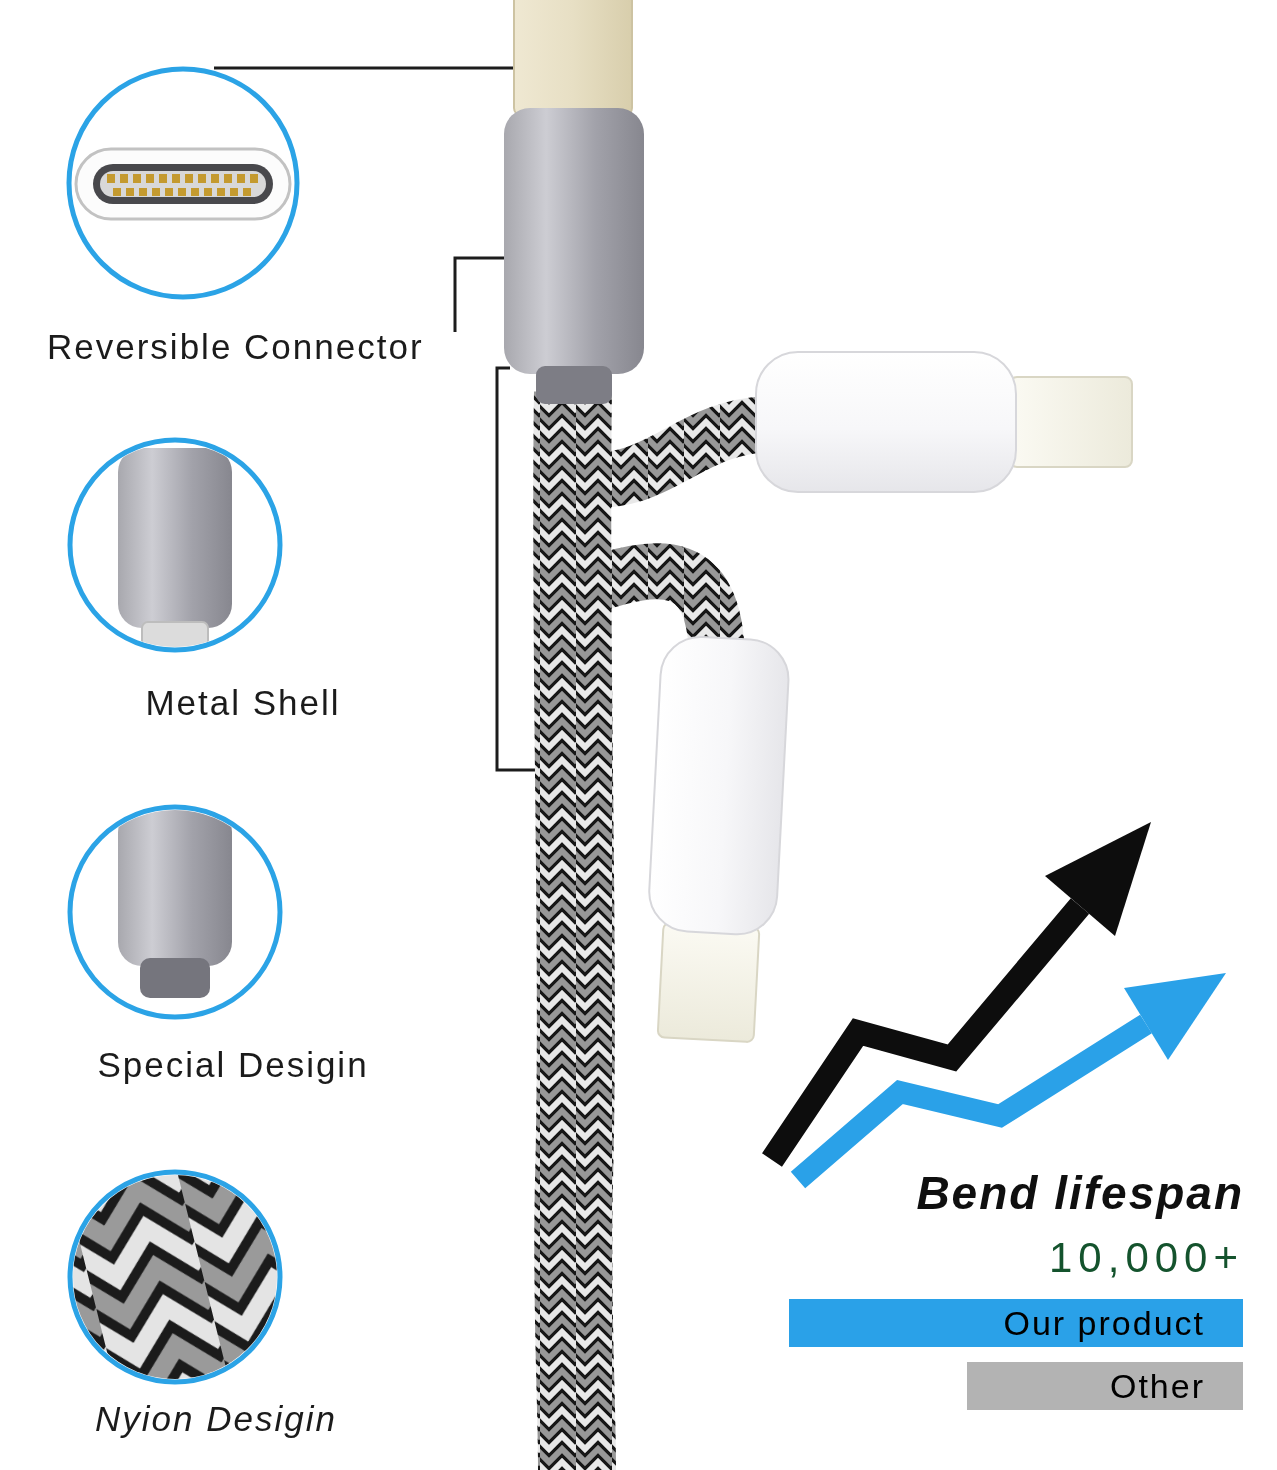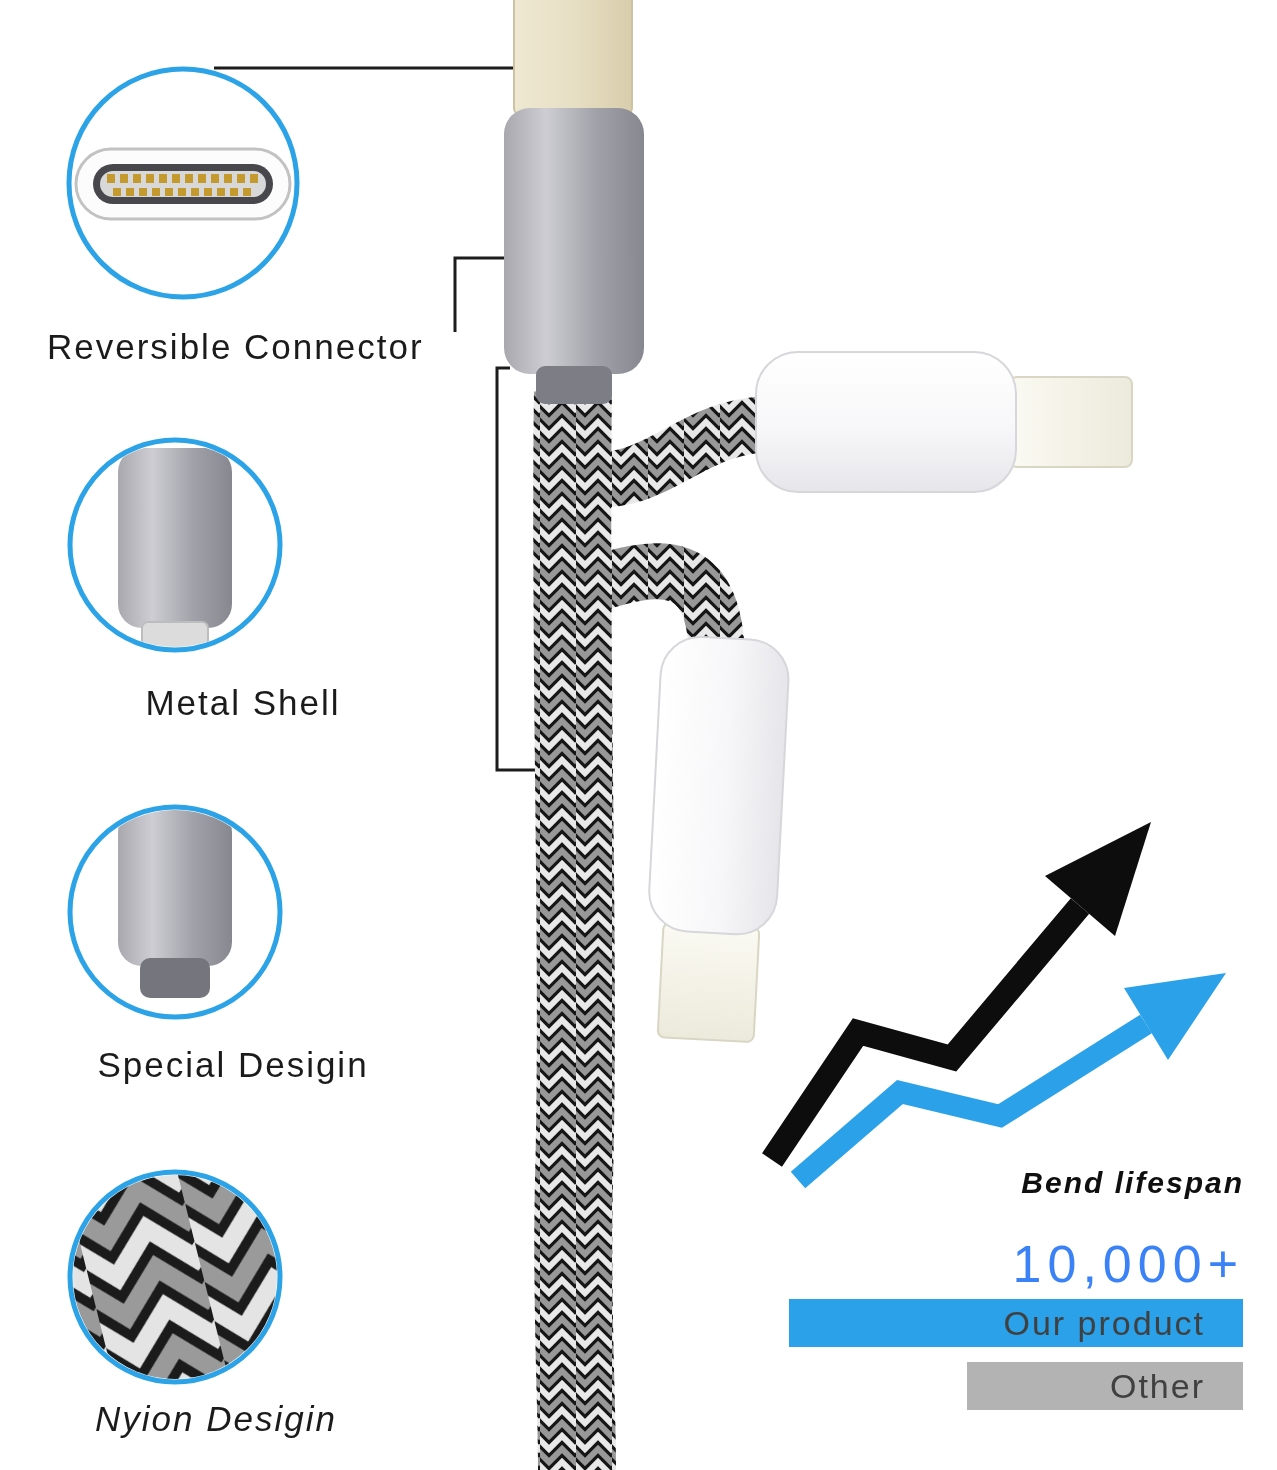--- a/index.html
+++ b/index.html
@@ -9,31 +9,31 @@
     font-family:"Liberation Sans", sans-serif;
   }
   .gfx { position:absolute; left:0; top:0; }
   .label { position:absolute; color:#1b1b1b; font-size:35px; letter-spacing:2px; white-space:nowrap;margin-left:41px; }
   .lbl-reversible { left:6px;  top:327px;  width:440px; text-align:left; }
   .lbl-metal      { left:62px; top:683px;  width:280px; text-align:center; }
   .lbl-special    { left:22px; top:1045px; width:340px; text-align:center; }
   .lbl-nylon      { left:10px; top:1399px; width:330px; text-align:center; font-style:italic; }
   .bend-title {
     position:absolute; right:33px; top:1166px;
-    font-size:30px; font-weight:bold; font-style:italic;
+    font-size:46px; font-weight:bold; font-style:italic;
     letter-spacing:2px; color:#0f0f0f; white-space:nowrap;
   }
   .bend-value {
     position:absolute; right:33px; top:1234px;
-    font-size:52px; letter-spacing:6px; color:#3b82f6; white-space:nowrap;
+    font-size:42px; letter-spacing:6px; color:#14532d; white-space:nowrap;
   }
   .banner {
     position:absolute; height:48px; box-sizing:border-box;
     display:flex; align-items:center; justify-content:flex-end;
-    padding-right:38px; color:#404040; font-size:34px; letter-spacing:2px;
+    padding-right:38px; color:#000000; font-size:34px; letter-spacing:2px;
   }
   .banner-blue { left:789px; top:1299px; width:454px; background:#2aa1e8; }
   .banner-gray { left:967px; top:1362px; width:276px; background:#b3b3b3;padding-left:8px; }
 </style>
 </head>
 <body>
 
 <div class="stage">
 
   <svg class="gfx" width="1277" height="1470" viewBox="0 0 1277 1470" xmlns="http://www.w3.org/2000/svg">

